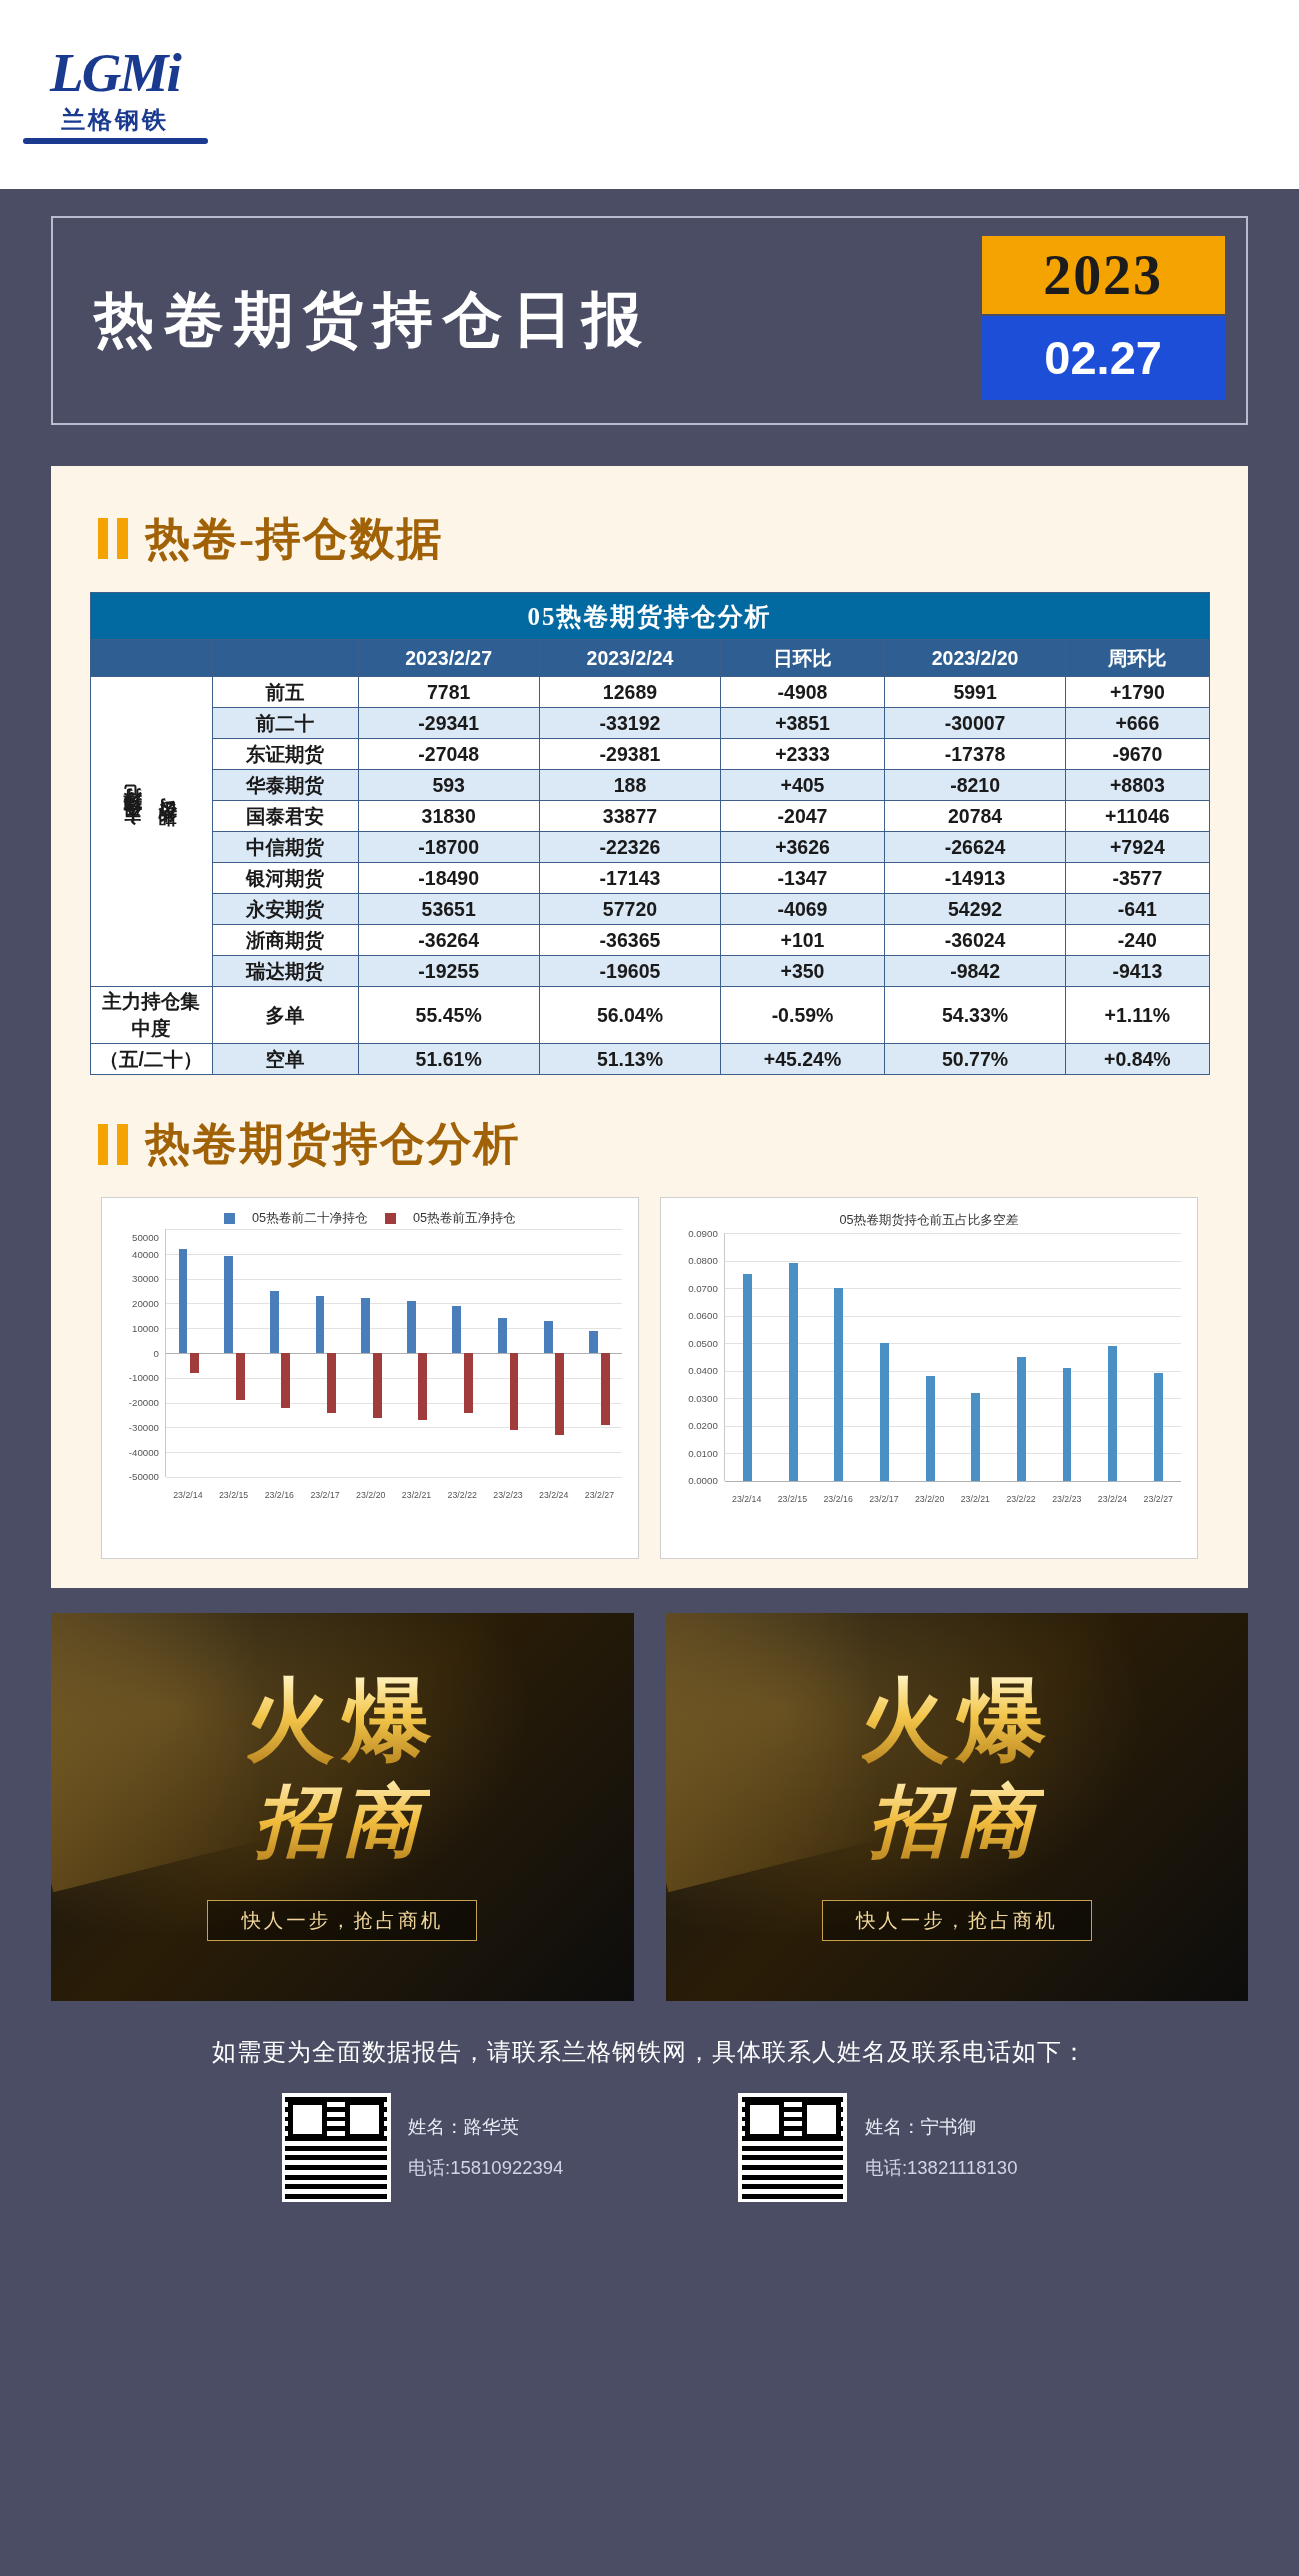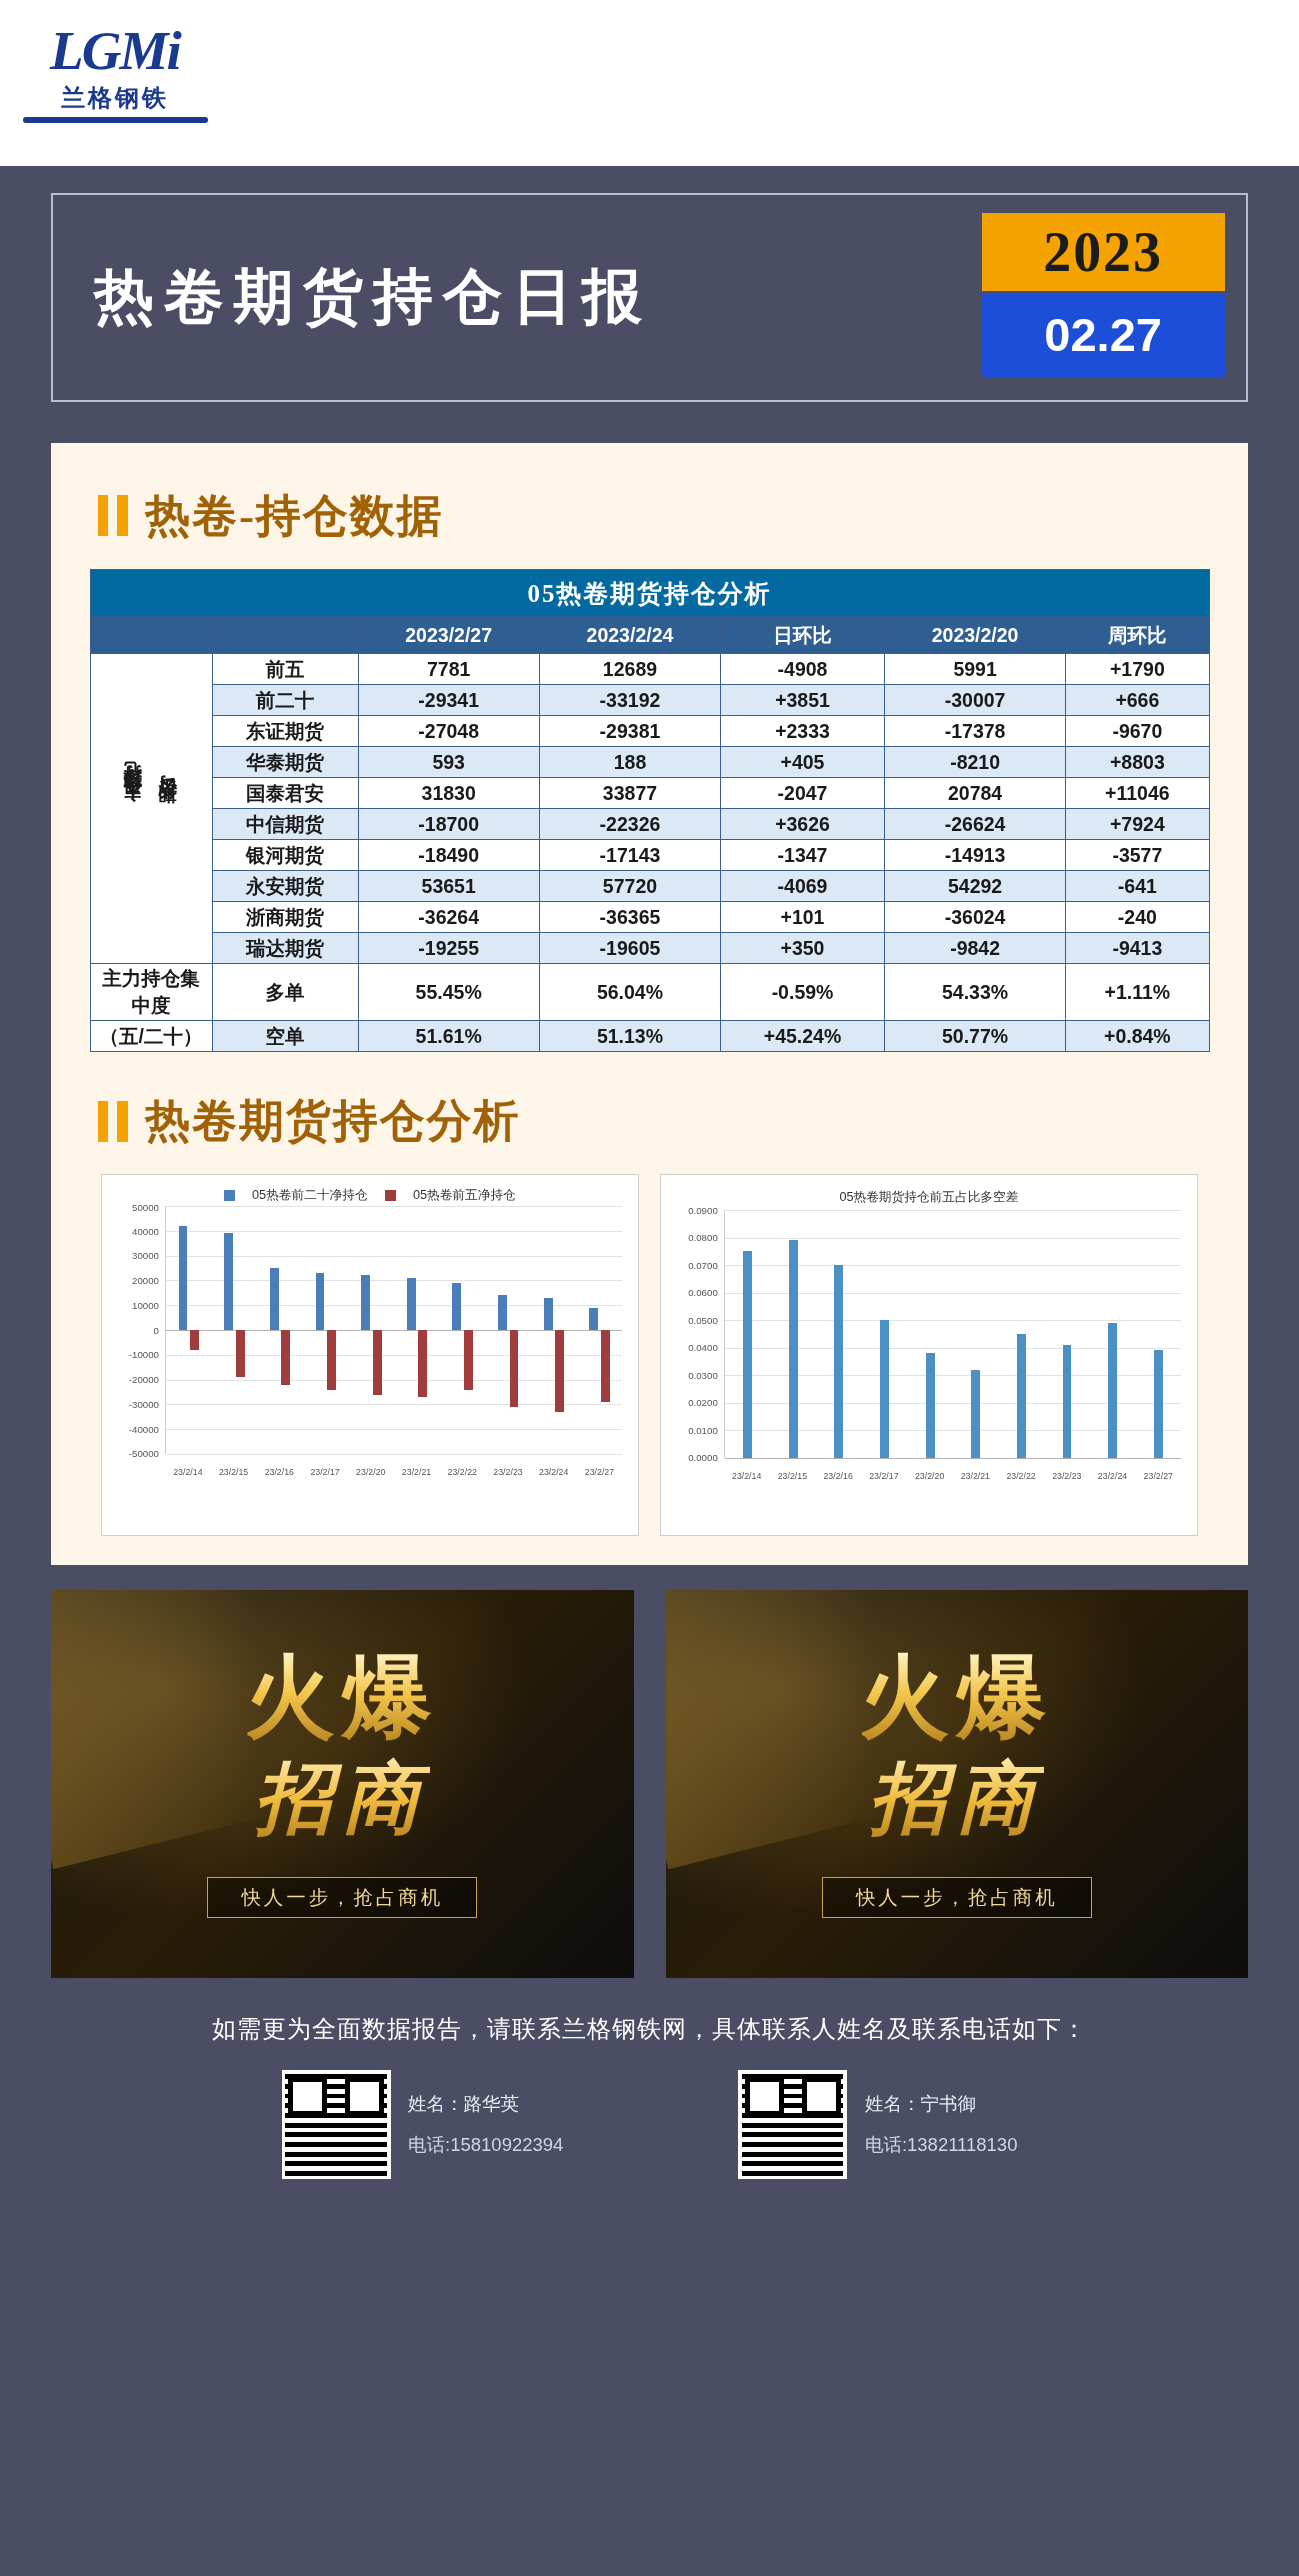--- a/index.html
+++ b/index.html
@@ -7,23 +7,24 @@
   body {
     width: 1299px; height: 2576px;
     background: #4a4d63;
     font-family: "Liberation Sans", sans-serif;
     position: relative;
     overflow: hidden;
   }
   
   .header {
     position: relative;
-    height: 166px;
+    height: 189px;
     background: #ffffff;
     display: flex;
+    align-items: center;
   }
   .logo {
     width: 195px; height: 146px;
     margin-left: 17.5px;
     display: flex; flex-direction: column;
     align-items: center; justify-content: center;
     position: relative;
   }
   .logo-main {
     font-family: "Liberation Serif", serif;
@@ -452,21 +453,21 @@
           <div class="li">
             <span class="sw" style="background:#4a7ebb"></span>
             <span>05热卷前二十净持仓</span>
           </div>
           <div class="li">
             <span class="sw" style="background:#a03c3c"></span>
             <span>05热卷前五净持仓</span>
           </div>
         </div>
       <div class="plot" id="plot-0">
-          <div class="ylab" style="top:1px">50000</div>
+          <div class="ylab" style="top:8px">50000</div>
           <div class="ylab" style="top:25px">40000</div>
           <div class="ylab" style="top:49px">30000</div>
           <div class="ylab" style="top:74px">20000</div>
           <div class="ylab" style="top:99px">10000</div>
           <div class="ylab" style="top:124px">0</div>
           <div class="ylab" style="top:148px">-10000</div>
           <div class="ylab" style="top:173px">-20000</div>
           <div class="ylab" style="top:198px">-30000</div>
           <div class="ylab" style="top:223px">-40000</div>
           <div class="ylab" style="top:247px">-50000</div>

